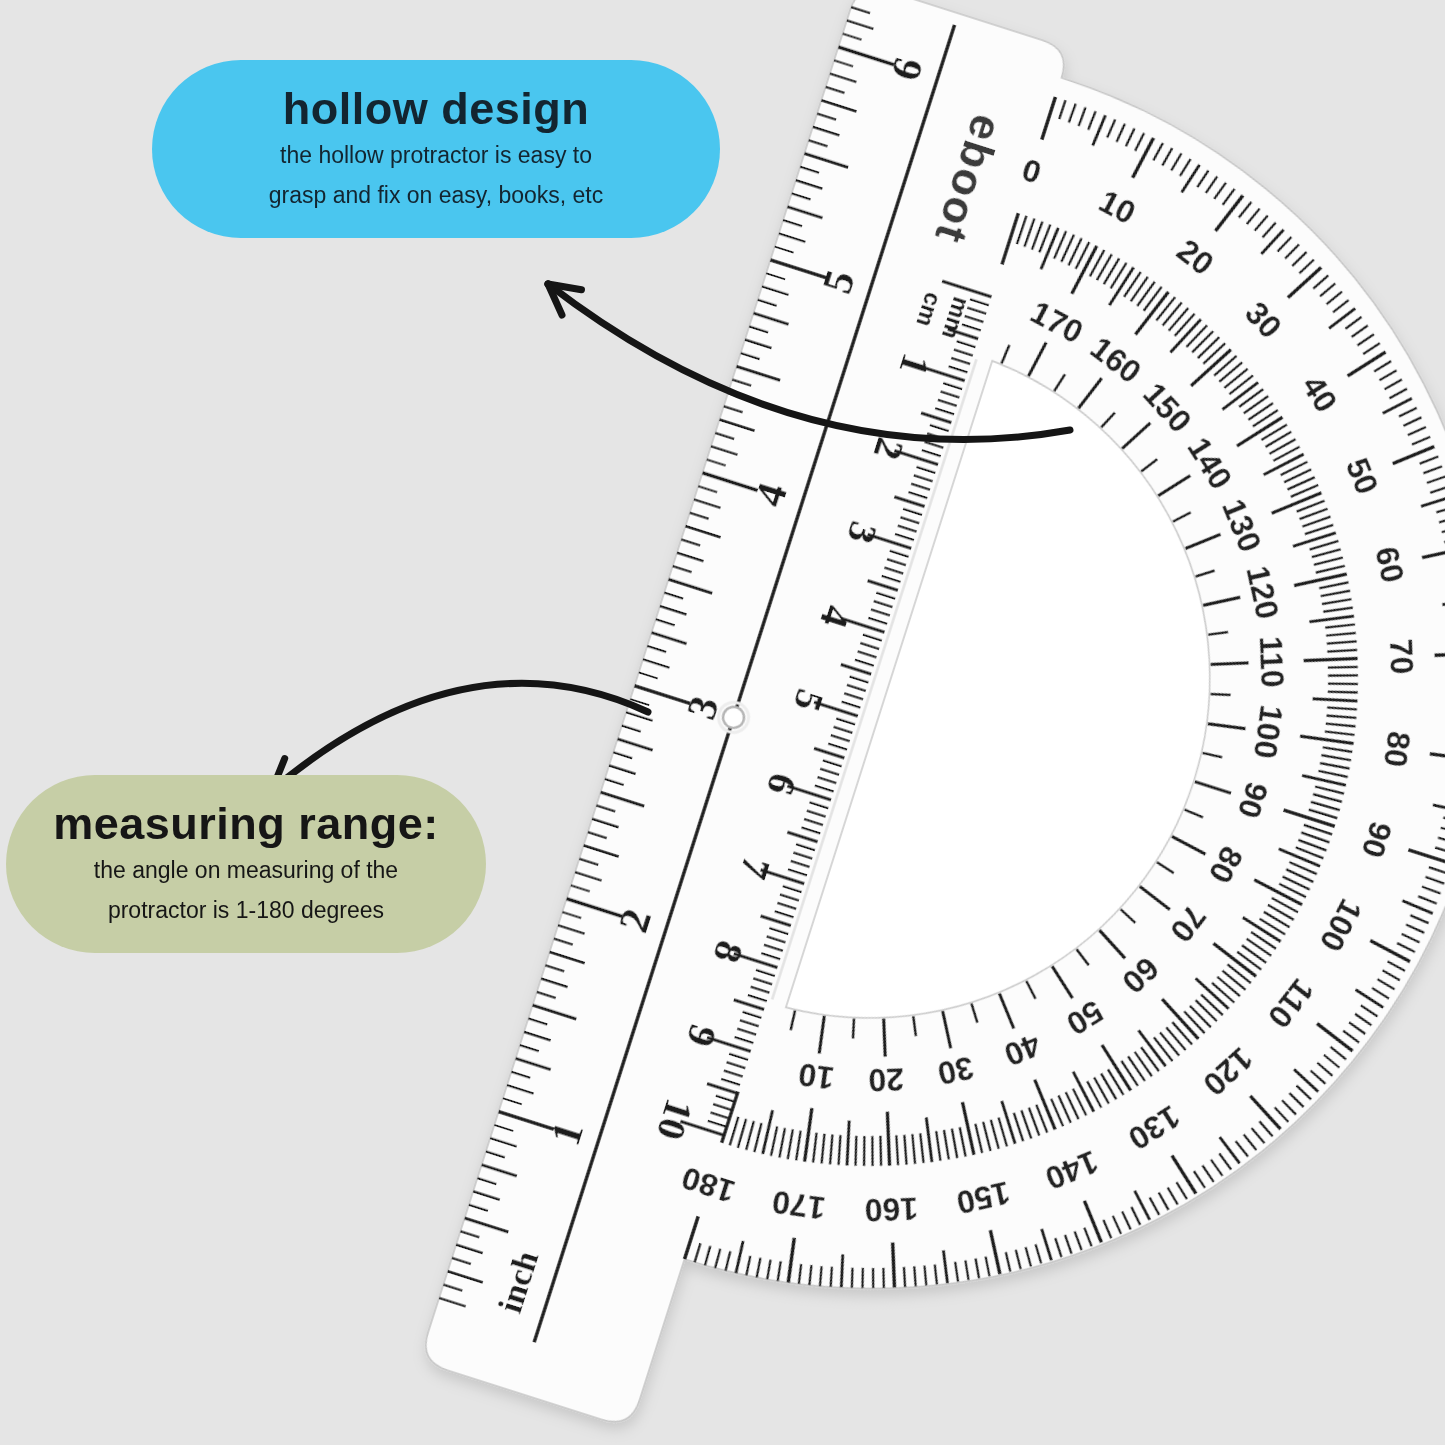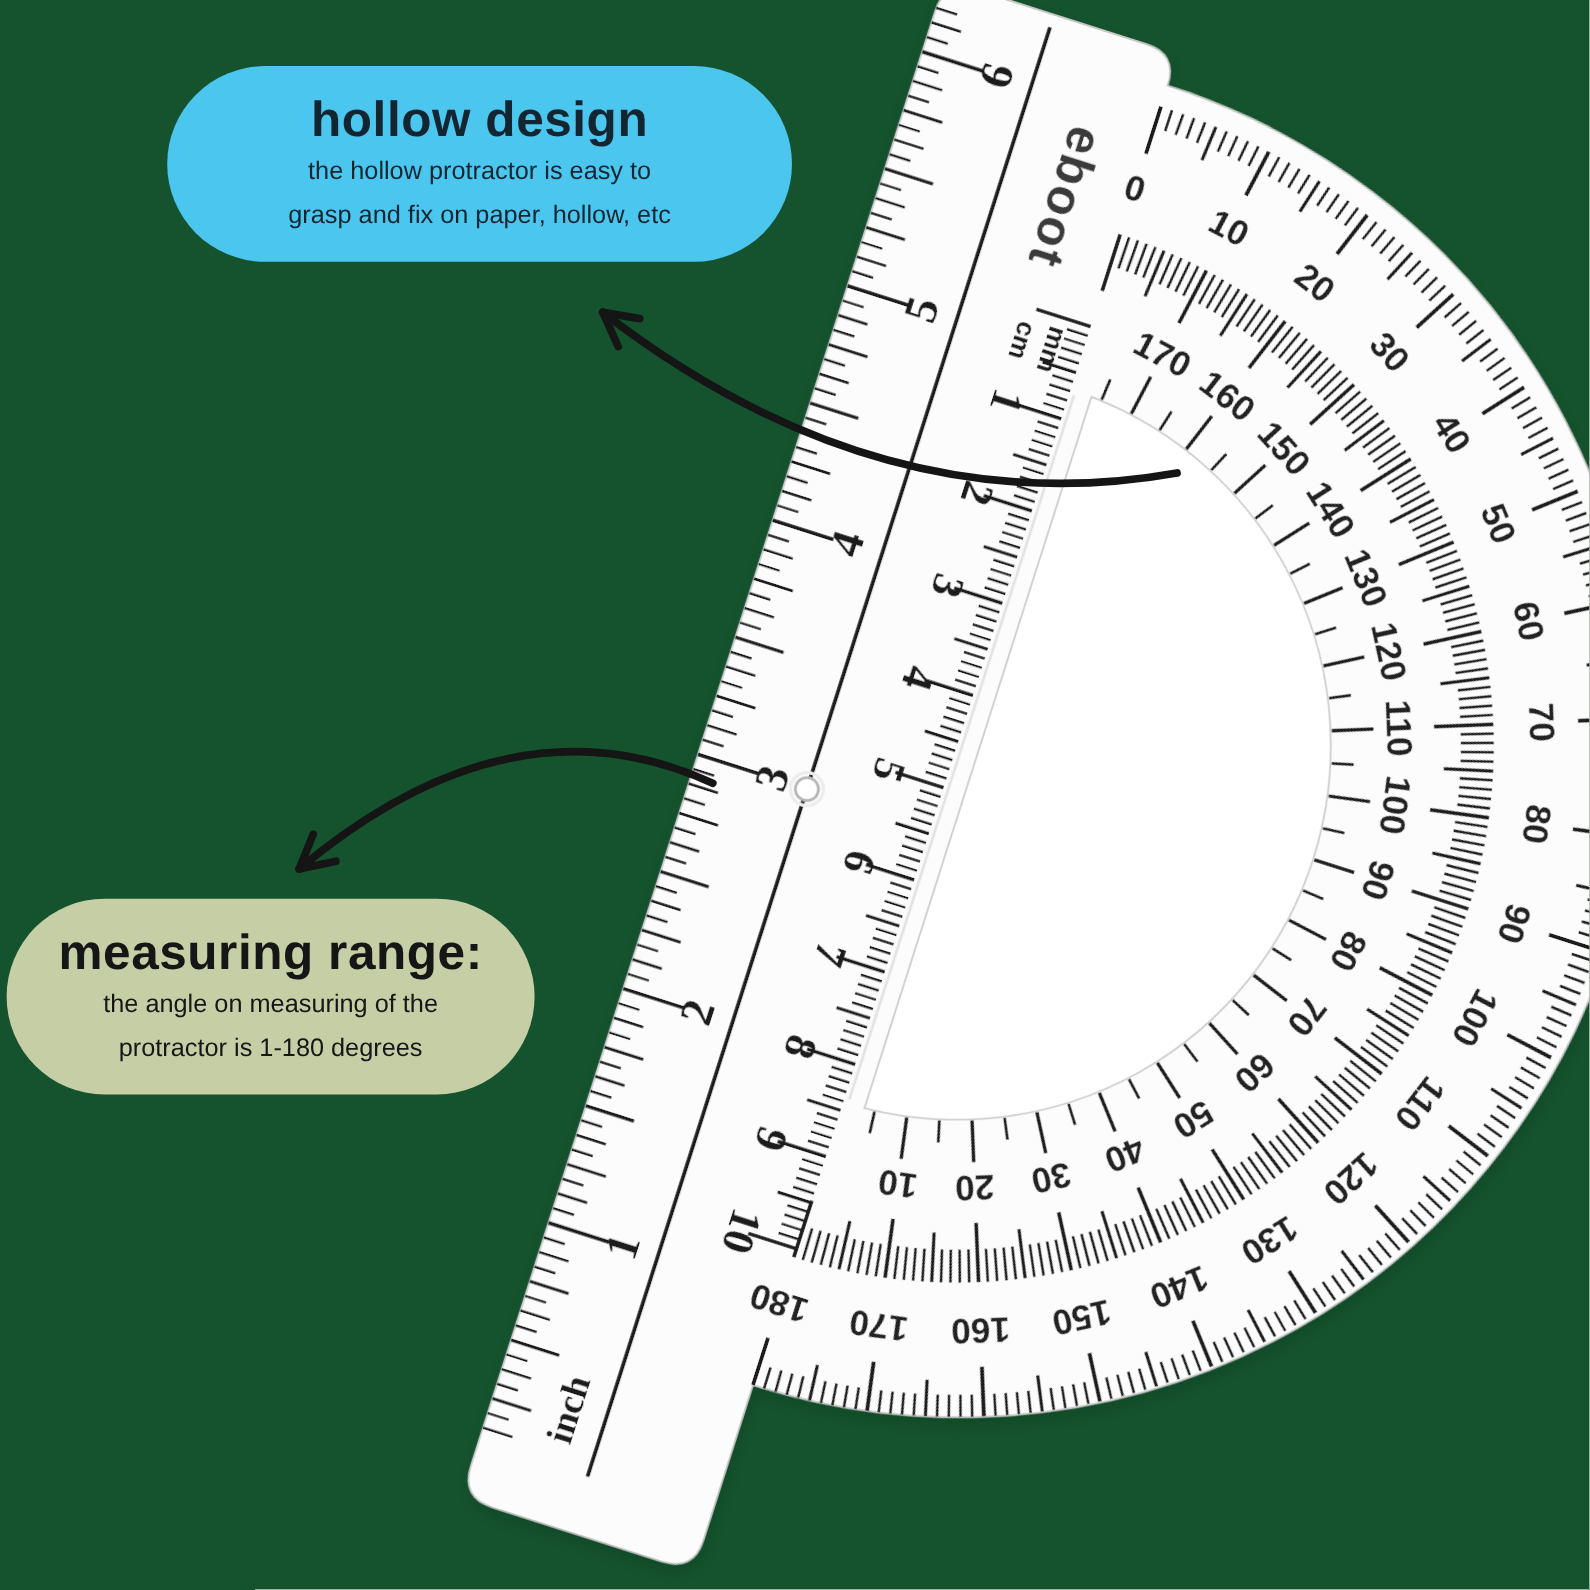--- a/index.html
+++ b/index.html
@@ -1,24 +1,24 @@
 <!DOCTYPE html>
 <html><head>
 <meta charset="utf-8">
 <style>
   html,body{margin:0;padding:0;background:#fff;}
-  .stage{position:relative;width:1445px;height:1445px;background:#14532d;overflow:hidden;
+  .stage{position:relative;width:1445px;height:1445px;background:#e5e5e5;overflow:hidden;
          font-family:"Liberation Sans",sans-serif;}
   svg{position:absolute;left:0;top:0;display:block;}
   .callout{position:absolute;display:flex;flex-direction:column;align-items:center;
            justify-content:center;text-align:center;border-radius:95px;z-index:5;}
   .callout .title{font-weight:bold;font-size:45px;line-height:52px;letter-spacing:0.5px;}
   .callout .body-line{font-size:23px;line-height:40px;}
   #callout-0{left:152px;top:60px;width:568px;height:178px;}
-  #callout-1{left:6px;top:817px;width:480px;height:178px;}
+  #callout-1{left:6px;top:775px;width:480px;height:178px;}
   text{user-select:none;}
   .deg{font-family:"Liberation Sans",sans-serif;font-weight:bold;font-size:32px;fill:#242424;}
   .rulernum{font-family:"Liberation Serif",serif;font-weight:bold;fill:#1d1d1d;}
   .unit{font-family:"Liberation Sans",sans-serif;font-weight:bold;fill:#1d1d1d;}
 </style>
 </head>
 <body>
 
 <div class="stage">
 
@@ -115,21 +115,21 @@
         <path d="M548 284 L562.0 315.0" fill="none" stroke="#151515" stroke-width="7" stroke-linecap="round"></path>
         <path d="M 648 712 Q 465 628 272 790" fill="none" stroke="#151515" stroke-width="7" stroke-linecap="round"></path>
         <path d="M272 790 L284.7 758.5" fill="none" stroke="#151515" stroke-width="7" stroke-linecap="round"></path>
         <path d="M272 790 L305.3 782.9" fill="none" stroke="#151515" stroke-width="7" stroke-linecap="round"></path>
       </g>
   </svg>
 
   <div class="callout" id="callout-0" style="background: rgb(74, 198, 239); color: rgb(19, 37, 48);">
     <div class="title">hollow design</div>
     <div class="body-line">the hollow protractor is easy to</div>
-    <div class="body-line">grasp and fix on paper, hollow, etc</div>
+    <div class="body-line">grasp and fix on easy, books, etc</div>
   </div>
 
   <div class="callout" id="callout-1" style="background: rgb(198, 206, 166); color: rgb(22, 22, 22);">
     <div class="title">measuring range:</div>
     <div class="body-line">the angle on measuring of the</div>
     <div class="body-line">protractor is 1-180 degrees</div>
   </div>
 
 </div>
 

